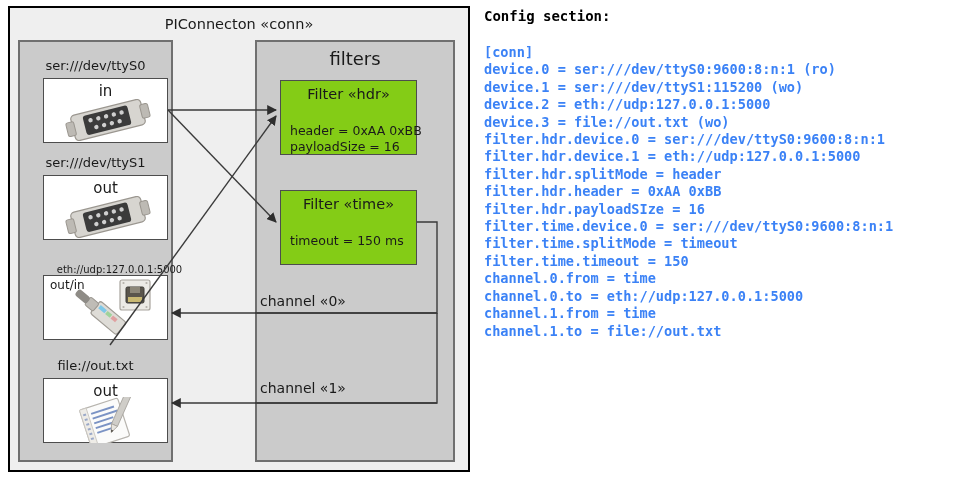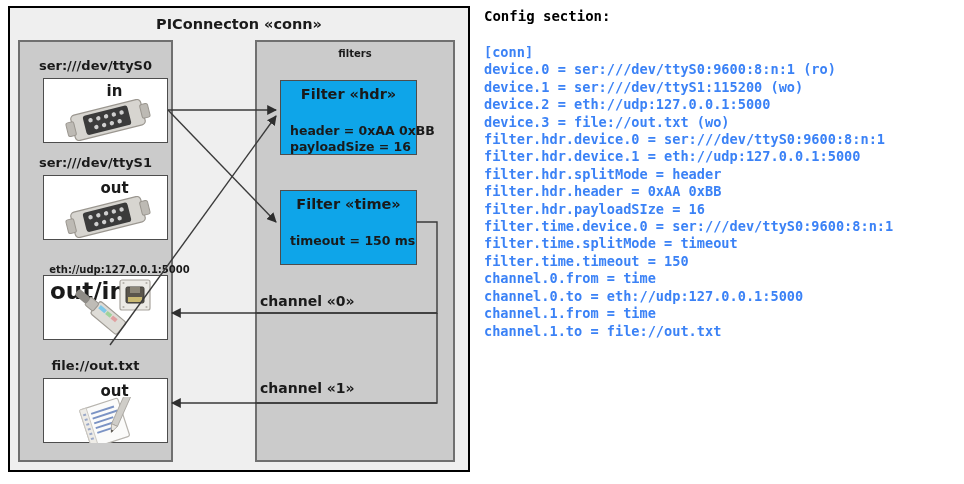--- a/index.html
+++ b/index.html
@@ -6,57 +6,57 @@
   html,body{margin:0;padding:0;}
   body{
     width:964px;height:484px;
     background:#ffffff;
     font-family:"DejaVu Sans","Liberation Sans",sans-serif;
     overflow:hidden;
     position:relative;
   }
   
   #diagram{
-    position:absolute;left:0;top:0;width:478px;height:480px;font-weight:bold;
+    position:absolute;left:0;top:0;width:478px;height:480px;
   }
   .outer-box{
     position:absolute;left:8px;top:6px;width:462px;height:466px;
     background:#efefef;border:2px solid #000000;box-sizing:border-box;
   }
   .outer-title{
     position:absolute;left:0;top:8px;width:100%;
     text-align:center;font-size:14.5px;color:#1a1a1a;
   }
   .panel{
     position:absolute;background:#cbcbcb;
     border:2px solid #707070;box-sizing:border-box;
   }
   .panel-title{
     position:absolute;left:0;top:6px;width:100%;
-    text-align:center;font-size:10px;color:#1a1a1a;
+    text-align:center;font-size:18px;color:#1a1a1a;
   }
   #devices-panel{left:18px;top:40px;width:155px;height:422px;}
   #filters-panel{left:255px;top:40px;width:200px;height:422px;}
 
   .device-label{
     position:absolute;text-align:center;font-size:13px;color:#1a1a1a;
     white-space:nowrap;
   }
   .device-box{
     position:absolute;background:#ffffff;border:1.5px solid #4d4d4d;
     box-sizing:border-box;
   }
   .device-io{
-    position:absolute;left:9px;top:3px;width:100%;
+    position:absolute;left:0;top:3px;width:100%;
     text-align:center;font-size:15px;color:#1a1a1a;
   }
   .device-io.left{ text-align:left; left:6px; width:auto;}
 
   .filter-box{
-    position:absolute;background:#0ea5e9;border:1.5px solid #4d4d4d;
+    position:absolute;background:#84cc16;border:1.5px solid #4d4d4d;
     box-sizing:border-box;
   }
   .filter-title{
     position:absolute;left:0;top:5px;width:100%;
     text-align:center;font-size:14.5px;color:#1a1a1a;
   }
   .filter-props{
     position:absolute;left:9px;top:30px;font-size:12.5px;color:#1a1a1a;
     line-height:16px;
     margin-top:12px;
@@ -146,21 +146,21 @@
           <circle cx="57" cy="25" r="2.2" fill="#cfcfcf"></circle>
           <rect x="4" y="14" width="8" height="14" rx="2" fill="#bdbab4" stroke="#9a968f" stroke-width="1"></rect>
           <rect x="80" y="14" width="8" height="14" rx="2" fill="#bdbab4" stroke="#9a968f" stroke-width="1"></rect>
         </g>
       </svg>
     </span>
   </div>
 
   <div class="device-label" style="left:18px;top:264px;width:155px;font-size:10px;margin-left:24px;">eth://udp:127.0.0.1:5000</div>
   <div class="device-box" style="left:43px;top:275px;width:125px;height:65px;">
-    <div class="device-io left" style="font-size:23px;top:2px;">out/in</div>
+    <div class="device-io left" style="font-size:12px;top:2px;">out/in</div>
     <span class="icon" style="left:18px;top:2px;">
       <svg width="100" height="60" viewBox="0 0 100 60">
 
         <rect x="58" y="2" width="30" height="30" rx="2" fill="#eceae5" stroke="#a8a49d" stroke-width="1.2"></rect>
         <rect x="64" y="9" width="18" height="16" rx="1.5" fill="#5a554c" stroke="#3d3a34" stroke-width="1"></rect>
         <rect x="68" y="9" width="10" height="6" fill="#8d8779"></rect>
         <rect x="66" y="19" width="14" height="5" fill="#c9b872"></rect>
         <circle cx="61.5" cy="5" r="1.1" fill="#b5b1aa"></circle>
         <circle cx="84.5" cy="5" r="1.1" fill="#b5b1aa"></circle>
         <circle cx="61.5" cy="29" r="1.1" fill="#b5b1aa"></circle>

